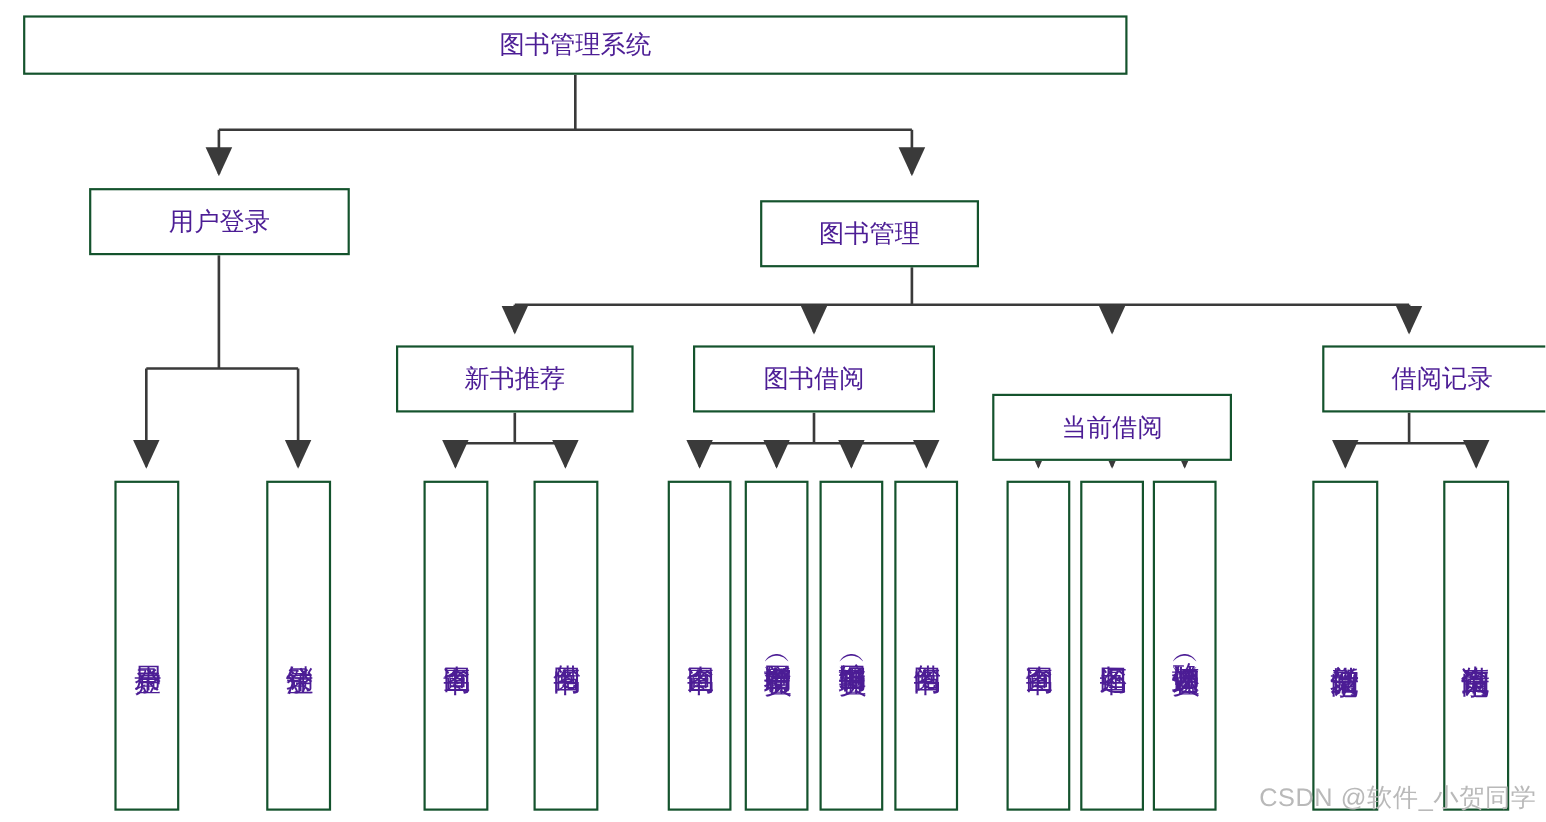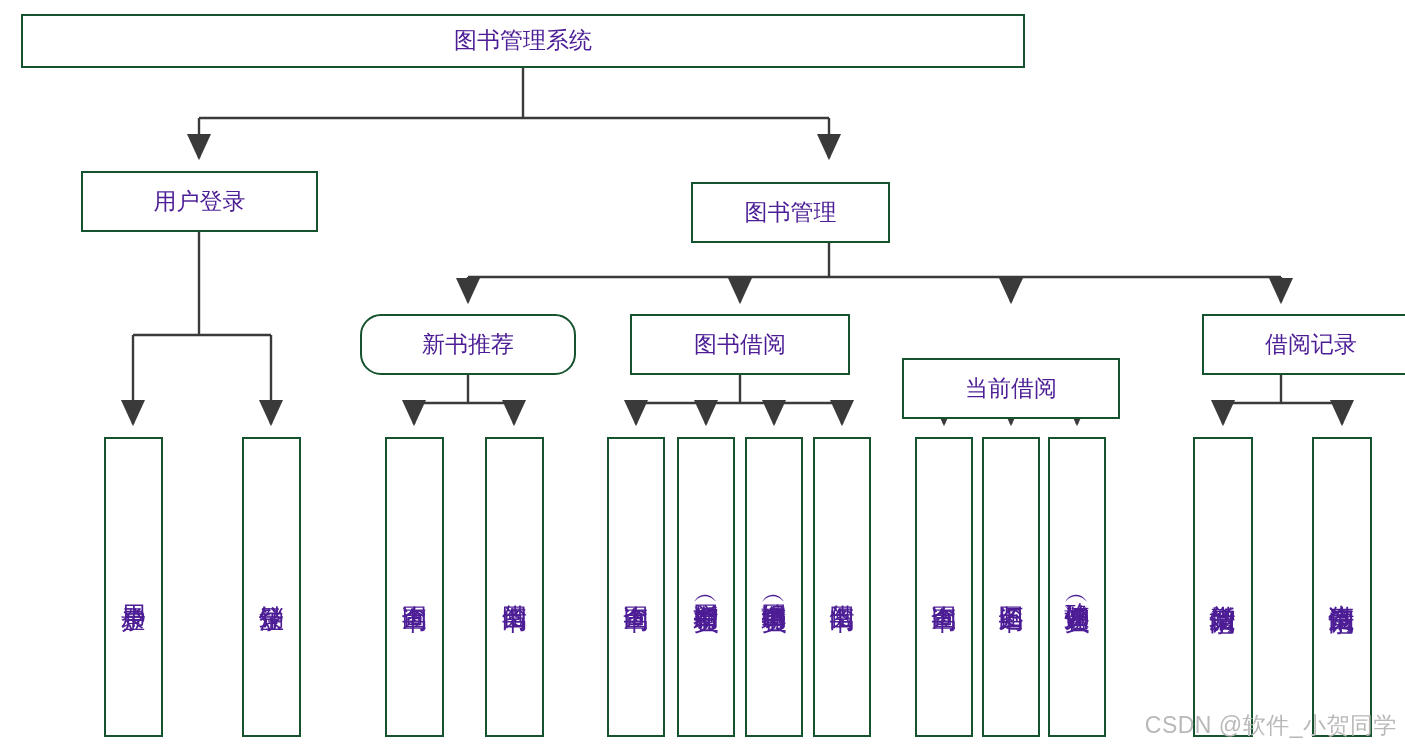--- a/index.html
+++ b/index.html
@@ -133,21 +133,21 @@
     <span class="lbl">图书管理系统</span>
   </div>
 
   <div class="node node-h" style="left:81px; top:171px; width:237px; height:61px;">
     <span class="lbl">用户登录</span>
   </div>
   <div class="node node-h" style="left:691px; top:171px; width:199px; height:61px;margin-top:11px;">
     <span class="lbl">图书管理</span>
   </div>
 
-  <div class="node node-h" style="left:360px; top:314px; width:216px; height:61px;border-radius:21px;">
+  <div class="node node-h" style="left:360px; top:314px; width:216px; height:61px;">
     <span class="lbl">新书推荐</span>
   </div>
   <div class="node node-h" style="left:630px; top:314px; width:220px; height:61px;">
     <span class="lbl">图书借阅</span>
   </div>
   <div class="node node-h" style="left:902px; top:314px; width:218px; height:61px;margin-top:44px;">
     <span class="lbl">当前借阅</span>
   </div>
   <div class="node node-h" style="left:1172px; top:314px; width:218px; height:61px;margin-left:30px;">
     <span class="lbl">借阅记录</span>

